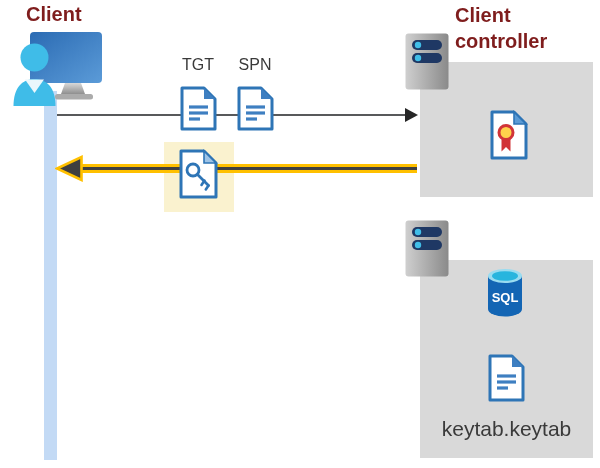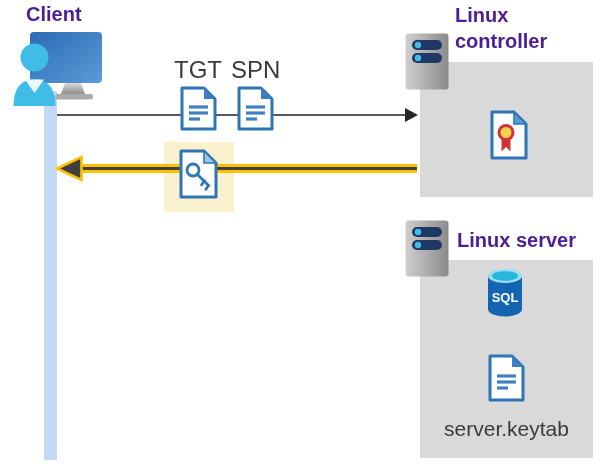--- a/index.html
+++ b/index.html
@@ -1,22 +1,22 @@
 <!DOCTYPE html>
 <html><head>
 <meta charset="utf-8">
 <style>
   html,body{margin:0;padding:0;background:#fff;}
   #stage{
     position:relative;width:600px;height:468px;background:#ffffff;
     font-family:"Liberation Sans","DejaVu Sans",sans-serif;overflow:hidden;
   }
   .abs{position:absolute;}
-  .heading{font-size:20px;font-weight:bold;color:#4c1d95;line-height:1.3;}
-  .plain-label{font-size:24px;font-weight:400;color:#3a3a3a;}
+  .heading{font-size:20px;font-weight:bold;color:#7f1d1d;line-height:1.3;}
+  .plain-label{font-size:16px;font-weight:400;color:#3a3a3a;}
   .panel{background:#d9d9d9;}
   .lifeline{background:#c3daf5;}
   .hl-box{background:#faf2cf;}
   .gray-line{background:#58595b;height:2px;}
   .gray-head{
     width:0;height:0;border-top:7px solid transparent;border-bottom:7px solid transparent;
     border-left:13px solid #262626;
   }
   .gold-shaft{background:#ffc000;height:9px;}
   .gold-core{position:absolute;left:0;right:0;top:3px;height:3px;background:#404040;}
@@ -103,21 +103,21 @@
     <svg width="39" height="50" viewBox="0 0 39 50">
       <path d="M2 2 H25 L37 14 V48 H2 Z" fill="#ffffff" stroke="#2e75b6" stroke-width="3" stroke-linejoin="round"></path>
       <path d="M25 2 L37 14 H25 Z" fill="#9dc3e6" stroke="#2e75b6" stroke-width="1.6"></path>
       <circle cx="14" cy="21" r="6" fill="none" stroke="#2e75b6" stroke-width="2.8"></circle>
       <line x1="18.5" y1="25.5" x2="29.5" y2="36.5" stroke="#2e75b6" stroke-width="2.8" stroke-linecap="round"></line>
       <line x1="25.5" y1="31.5" x2="22.5" y2="36" stroke="#2e75b6" stroke-width="2.6" stroke-linecap="round"></line>
       <line x1="29.5" y1="36.5" x2="26.8" y2="40.5" stroke="#2e75b6" stroke-width="2.6" stroke-linecap="round"></line>
     </svg>
   </div>
 
-  <div class="abs heading z4" style="left:455px;top:2px;width:130px;">Linux controller</div>
+  <div class="abs heading z4" style="left:455px;top:2px;width:130px;">Client controller</div>
 
   <div class="abs panel z0" style="left:420px;top:62px;width:173px;height:135px;"></div>
 
   <div class="abs z3" style="left:405px;top:33px;">
     <svg width="44" height="57" viewBox="0 0 44 57">
       <rect x="0.5" y="0.5" width="43" height="56" rx="3" fill="url(#gSrv)"></rect>
       <rect x="7" y="7" width="30" height="10" rx="5" fill="#1f3864"></rect>
       <circle cx="13" cy="12" r="3.2" fill="#41bee8"></circle>
       <rect x="7" y="20" width="30" height="10" rx="5" fill="#1f3864"></rect>
       <circle cx="13" cy="25" r="3.2" fill="#41bee8"></circle>
@@ -126,21 +126,20 @@
 
   <div class="abs z3" style="left:490px;top:110px;">
     <svg width="38" height="50" viewBox="0 0 38 50">
       <path d="M2 2 H24 L36 14 V48 H2 Z" fill="#ffffff" stroke="#2e75b6" stroke-width="3" stroke-linejoin="round"></path>
       <path d="M24 2 L36 14 H24 Z" fill="#5b9bd5" stroke="#2e75b6" stroke-width="1.6"></path>
       <path d="M11.5 28 V41.5 L16 37 L20.5 41.5 V28 Z" fill="#d13438"></path>
       <circle cx="16" cy="22.5" r="7" fill="#ffd24c" stroke="#d13438" stroke-width="3"></circle>
     </svg>
   </div>
 
-  <div class="abs heading z4" style="left:457px;top:227px;width:140px;">Linux server</div>
 
   <div class="abs panel z0" style="left:420px;top:260px;width:173px;height:198px;"></div>
 
   <div class="abs z3" style="left:405px;top:220px;">
     <svg width="44" height="57" viewBox="0 0 44 57">
       <rect x="0.5" y="0.5" width="43" height="56" rx="3" fill="url(#gSrv)"></rect>
       <rect x="7" y="7" width="30" height="10" rx="5" fill="#1f3864"></rect>
       <circle cx="13" cy="12" r="3.2" fill="#41bee8"></circle>
       <rect x="7" y="20" width="30" height="10" rx="5" fill="#1f3864"></rect>
       <circle cx="13" cy="25" r="3.2" fill="#41bee8"></circle>
@@ -159,15 +158,15 @@
   <div class="abs z3" style="left:488px;top:354px;">
     <svg width="37" height="48" viewBox="0 0 37 48">
       <path d="M2 2 H24 L35 13 V46 H2 Z" fill="#ffffff" stroke="#2e75b6" stroke-width="3" stroke-linejoin="round"></path>
       <path d="M24 2 L35 13 H24 Z" fill="#3e7fc1"></path>
       <line x1="9" y1="22" x2="28" y2="22" stroke="#3e7fc1" stroke-width="3.2"></line>
       <line x1="9" y1="28" x2="28" y2="28" stroke="#3e7fc1" stroke-width="3.2"></line>
       <line x1="9" y1="34" x2="20" y2="34" stroke="#3e7fc1" stroke-width="3.2"></line>
     </svg>
   </div>
 
-  <div class="abs plain-label center z4" style="left:420px;top:417px;width:173px;font-size:21px;">server.keytab</div>
+  <div class="abs plain-label center z4" style="left:420px;top:417px;width:173px;font-size:21px;">keytab.keytab</div>
 
 </div>
 
 </body></html>

